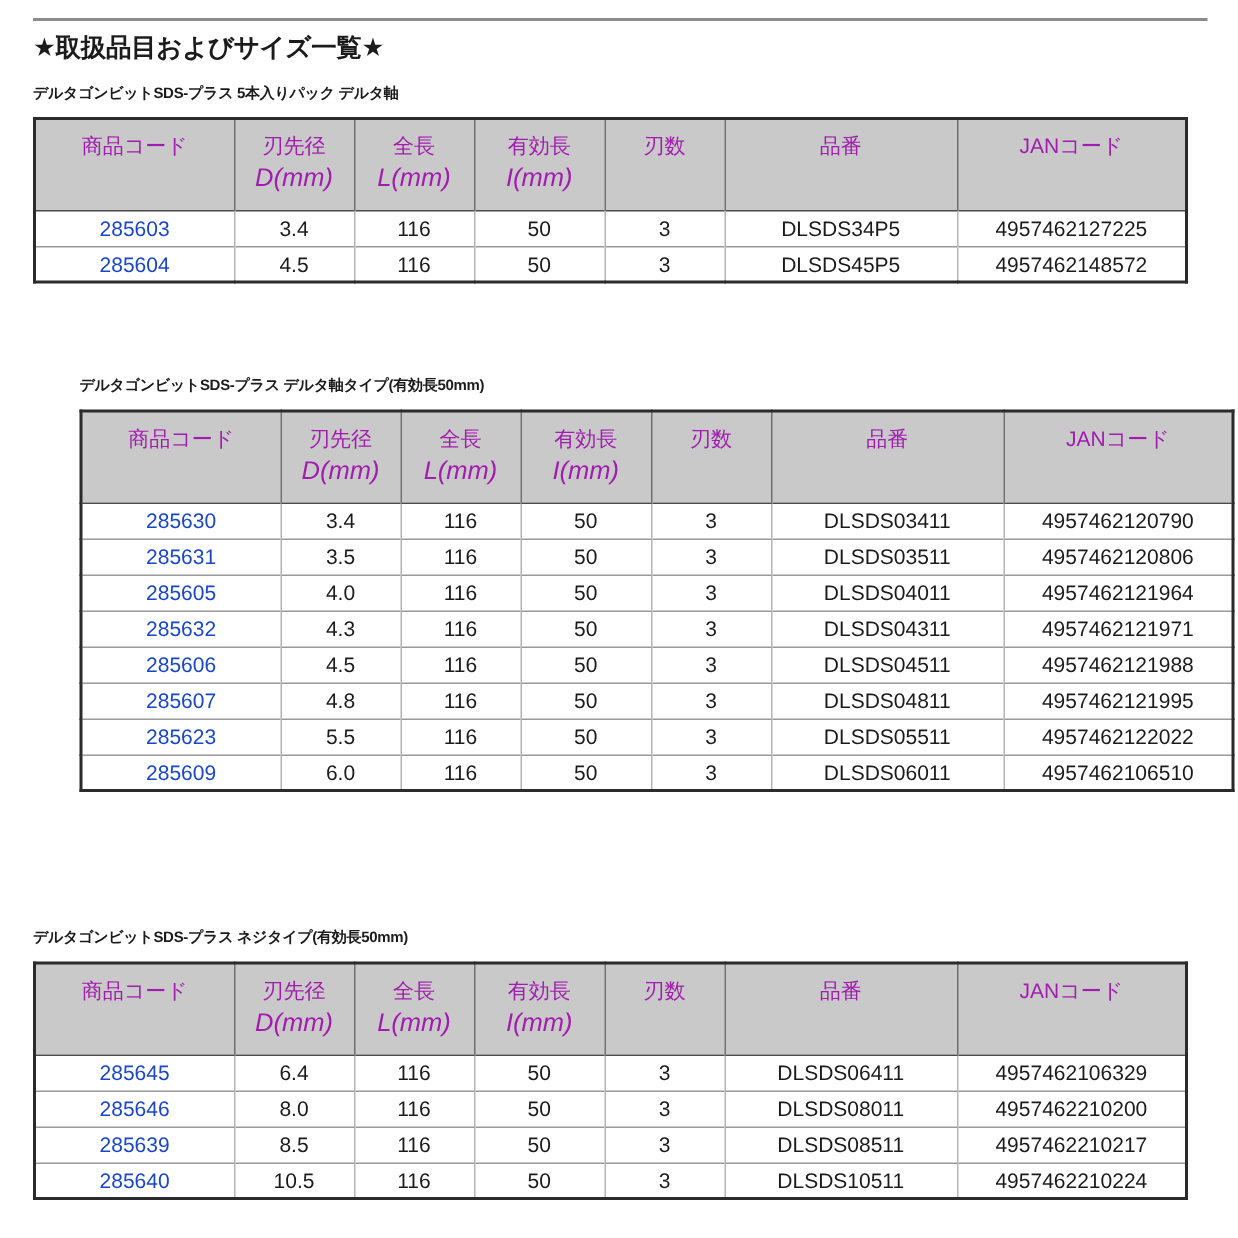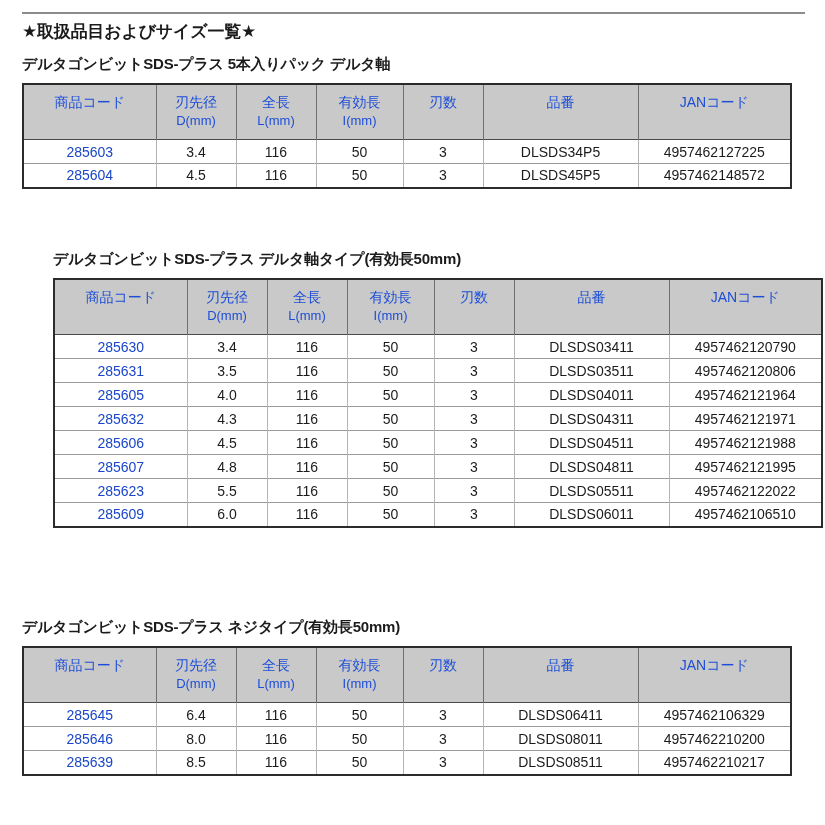--- a/index.html
+++ b/index.html
@@ -36,21 +36,21 @@
     font-weight: bold;
     letter-spacing: -0.2px;
     white-space: nowrap;
   }
   .section {
     position: absolute;
     left: 22px;
     width: 768px;
   }
   .section-title {
-    font-size: 15px;
+    font-size: 10px;
     font-weight: bold;
     letter-spacing: -0.2px;
     white-space: nowrap;
     margin: 0 0 9px 0;
     color: #1b1b1b;
   }
   table.spec {
     border-collapse: collapse;
     width: 768px;
     table-layout: fixed;
@@ -60,36 +60,37 @@
   table.spec col.c-code  { width: 133px; }
   table.spec col.c-dia   { width: 80px; }
   table.spec col.c-len   { width: 80px; }
   table.spec col.c-eff   { width: 87px; }
   table.spec col.c-flute { width: 80px; }
   table.spec col.c-model { width: 155px; }
   table.spec col.c-jan   { width: 153px; }
 
   table.spec th {
     background: #c9c9c9;
-    color: #1d4ed8;
+    color: #a21caf;
     font-size: 14px;
     font-weight: normal;
     text-align: center;
     vertical-align: top;
     padding: 7px 2px 8px 2px;
     border-right: 1px solid #6f6f6f;
     height: 44px;
     box-sizing: border-box;
     line-height: 1.45;
     white-space: nowrap;
   }
   table.spec th:last-child { border-right: none; }
   table.spec th .sub {
     display: block;
-    font-size: 13px;
+    font-size: 17px;
+    font-style: italic;
   }
   table.spec tbody tr {
     border-top: 1px solid #9a9a9a;
   }
   table.spec tbody tr:first-child {
     border-top: 1px solid #4a4a4a;
     margin-left: 28px;
   }
   table.spec td {
     font-size: 14px;
@@ -304,18 +305,27 @@
             </tr>
             <tr>
               <td class="code">285639</td>
               <td>8.5</td>
               <td>116</td>
               <td>50</td>
               <td>3</td>
               <td>DLSDS08511</td>
               <td>4957462210217</td>
             </tr>
+            <tr>
+              <td class="code">285640</td>
+              <td>10.5</td>
+              <td>116</td>
+              <td>50</td>
+              <td>3</td>
+              <td>DLSDS10511</td>
+              <td>4957462210224</td>
+            </tr>
           </tbody>
         </table>
       </div>
     </div>
 
 </div>
 
 </body></html>

